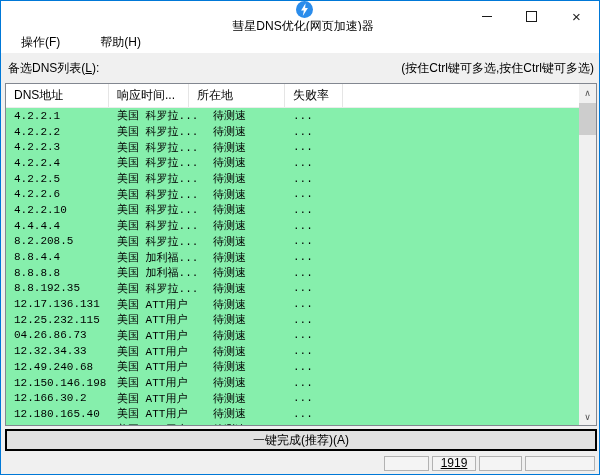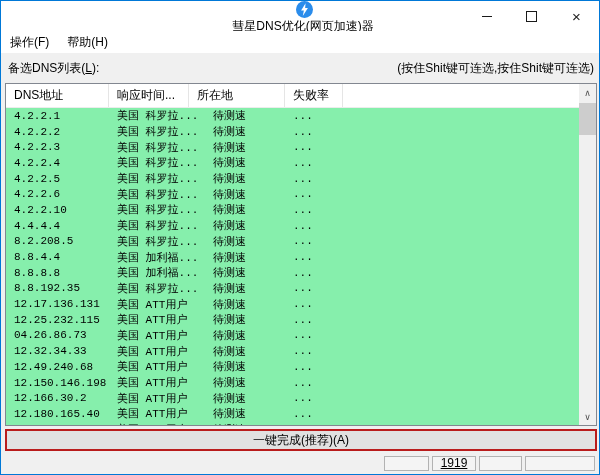--- a/index.html
+++ b/index.html
@@ -8,42 +8,42 @@
   .titlebar{position:absolute;left:0;top:0;width:100%;height:30px;background:#ffffff;display:flex;align-items:center;flex-direction:column;}
   .app-icon{width:17px;height:17px;margin-left:8px;display:inline-flex;flex:0 0 auto;}
   .title{margin-left:6px;font-size:12px;color:#000;white-space:nowrap;}
   .controls{position:absolute;right:0;top:0;height:30px;display:flex;}
   .ctrl{width:45px;height:30px;display:flex;align-items:center;justify-content:center;cursor:default;}
   .glyph-min{display:block;width:10px;height:0;border-top:1px solid #1a1a1a;}
   .glyph-max{display:block;width:9px;height:9px;border:1px solid #1a1a1a;}
   .glyph-close{font-size:15px;line-height:15px;color:#1a1a1a;}
   
   .menubar{position:absolute;left:0;top:30px;width:100%;height:22px;background:#ffffff;display:flex;align-items:center;font-size:12px;color:#000;}
-  .menu-item{padding:0 9px;height:22px;display:flex;align-items:center;}
+  .menu-item{padding:0 20px;height:22px;display:flex;align-items:center;}
   
   .label-row{position:absolute;left:0;top:52px;width:100%;height:30px;display:flex;align-items:center;justify-content:space-between;font-size:12px;color:#000;}
   .list-label{margin-left:7px;white-space:nowrap;}
   .list-label .mn{text-decoration:underline;}
   .hint{margin-right:5px;white-space:nowrap;}
   
   .listview{position:absolute;left:4px;top:82px;width:590px;height:341px;background:#86efac;border:1px solid #828790;overflow:hidden;}
   .lv-header{position:absolute;left:0;top:0;right:17px;height:23px;background:#ffffff;display:flex;border-bottom:1px solid #ececec;font-size:12px;color:#000;}
   .hcell{display:flex;align-items:center;padding-left:8px;box-sizing:border-box;border-right:1px solid #e5e5e5;overflow:hidden;white-space:nowrap;}
   .lv-rows{position:absolute;left:0;top:24px;right:17px;bottom:0;overflow:hidden;}
   .lv-row{display:flex;height:15.7px;align-items:center;font-size:11px;color:#000;font-family:Liberation Mono, monospace;}
   .cell{padding-left:8px;box-sizing:border-box;overflow:hidden;white-space:nowrap;}
   .c1{width:103px;}.c2{width:96px;}.c3{width:80px;}.c4{width:58px;}
   
   .vscroll{position:absolute;top:0;right:0;width:17px;height:100%;background:#f0f0f0;}
   .sb-btn{position:absolute;left:0;width:17px;height:17px;display:flex;align-items:center;justify-content:center;font-size:9px;color:#505050;background:#f0f0f0;}
   .sb-btn.up{top:0;}
   .sb-btn.down{bottom:0;}
   .sb-thumb{position:absolute;left:0;top:19px;width:17px;height:32px;background:#cdcdcd;}
   
-  .action{position:absolute;left:4px;top:428px;width:592px;height:22px;background:#e1e1e1;border:2px solid #b91c1c;font-size:12px;color:#000;font-family:inherit;padding:0;}
+  .action{position:absolute;left:4px;top:428px;width:592px;height:22px;background:#e1e1e1;border:2px solid #000000;font-size:12px;color:#000;font-family:inherit;padding:0;}
   
   .statusbar{position:absolute;left:0;top:452px;width:100%;height:20px;background:#f0f0f0;display:flex;align-items:center;justify-content:flex-end;}
   .panel{height:15px;margin-right:3px;border:1px solid #b2b2b2;background:#f4f4f4;display:flex;align-items:center;justify-content:center;font-size:12px;color:#000000;box-sizing:border-box;text-decoration:underline;}
   .panel.p1{width:45px;}.panel.p2{width:44px;}.panel.p3{width:43px;}.panel.p4{width:70px;margin-right:4px;}
 </style>
 </head>
 <body>
 
 <div class="window">
 
@@ -68,21 +68,21 @@
     </div>
   </div>
 
   <div class="menubar" id="menubar">
       <div class="menu-item">操作(F)</div>
       <div class="menu-item">帮助(H)</div>
     </div>
 
   <div class="label-row">
     <div class="list-label"><span>备选DNS列表(</span><span class="mn">L</span><span>):</span></div>
-    <div class="hint">(按住Shit键可连选,按住Shit键可连选)</div>
+    <div class="hint">(按住Ctrl键可多选,按住Ctrl键可多选)</div>
   </div>
 
   <div class="listview">
     <div class="lv-header" id="lv-header">
         <div class="hcell c1">DNS地址</div>
         <div class="hcell c3">响应时间...</div>
         <div class="hcell c2">所在地</div>
         <div class="hcell c4">失败率</div>
       </div>
     <div class="lv-rows" id="lv-rows">

